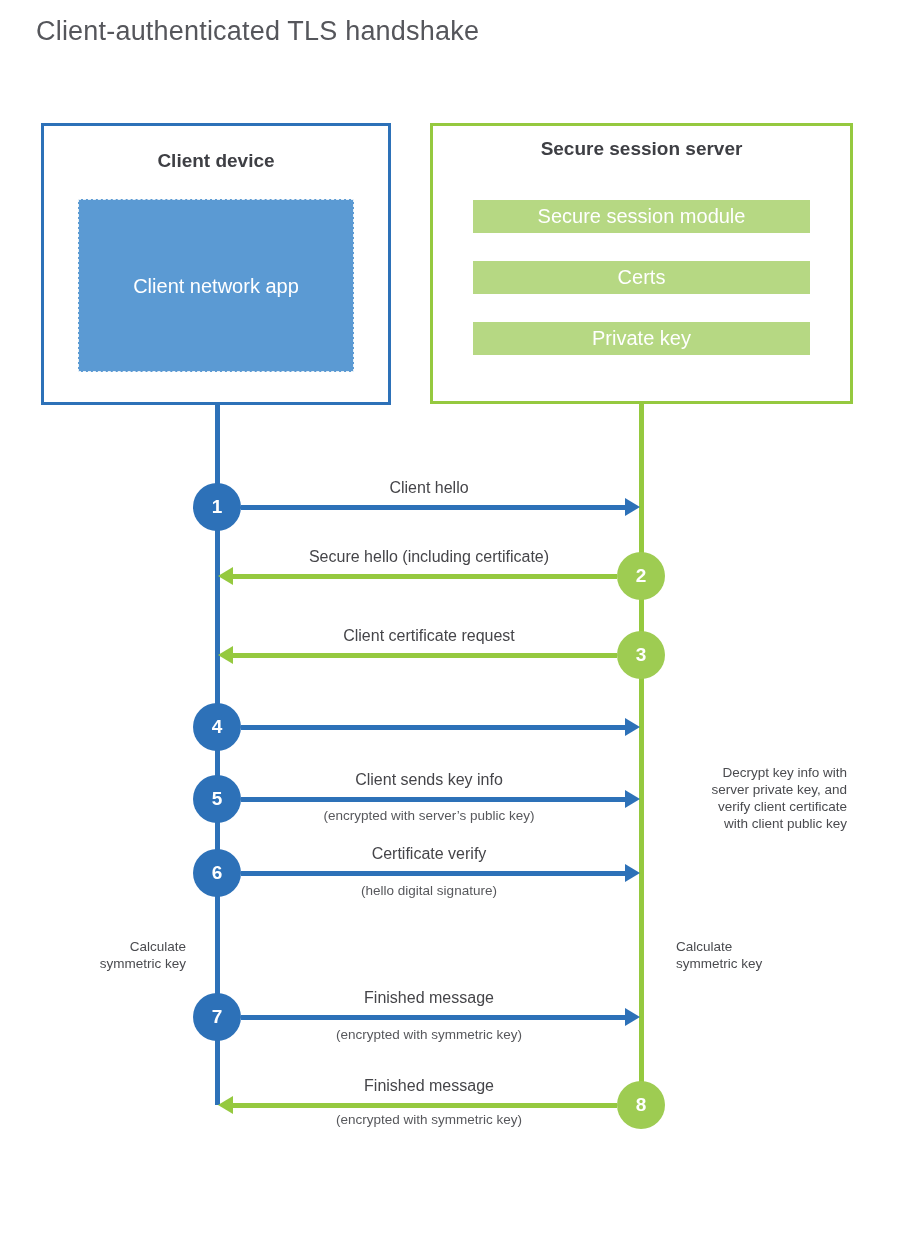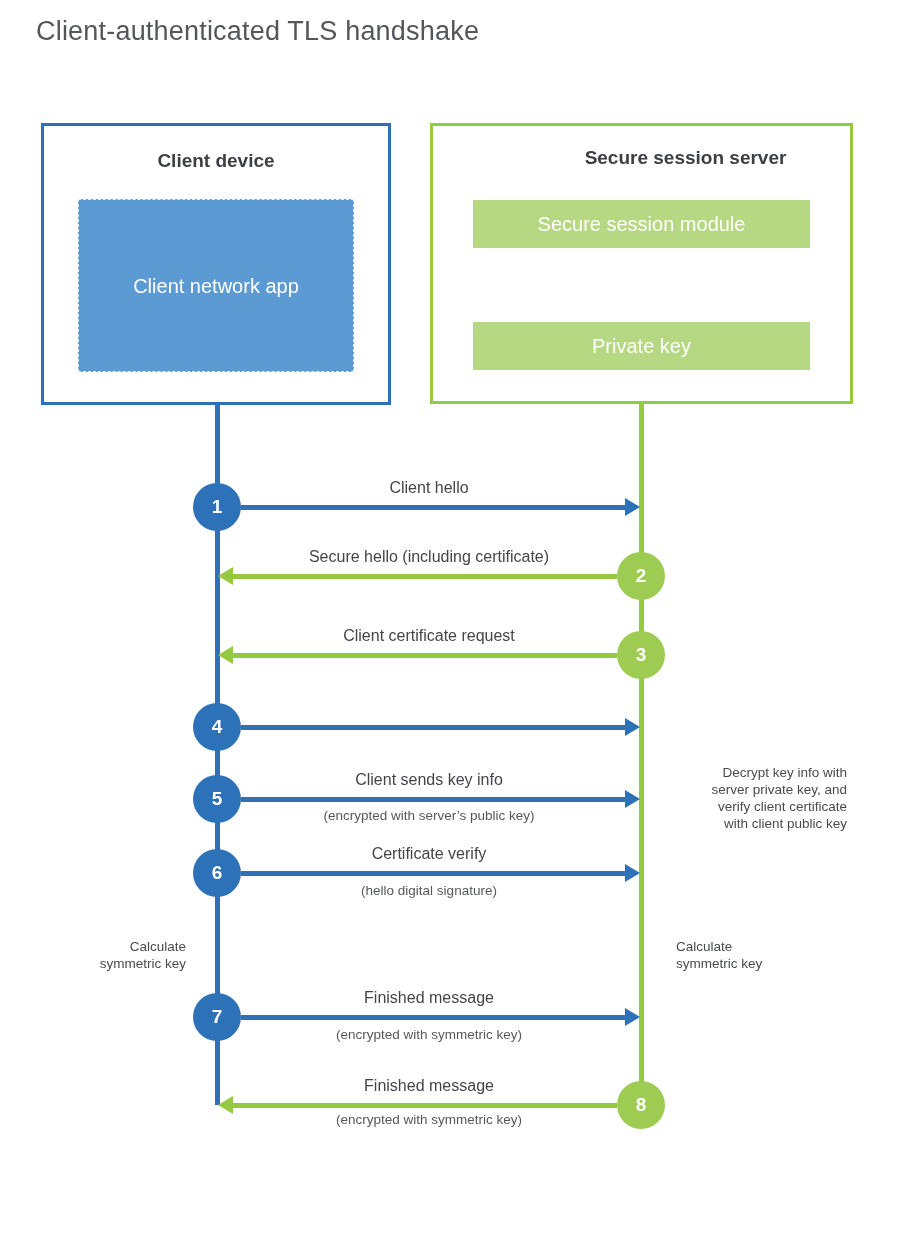--- a/index.html
+++ b/index.html
@@ -11,35 +11,35 @@
 
   
   #title { left:36px; top:16px; font-size:27px; font-weight:400; color:#55565b; letter-spacing:0.2px; }
 
   
   .actor-box { box-sizing:border-box; background:#ffffff; }
   #client-box { left:41px; top:123px; width:350px; height:282px; border:3px solid #2d71b8; }
   #server-box { left:430px; top:123px; width:423px; height:281px; border:3px solid #95c93f; }
   .actor-heading { font-size:19px; font-weight:700; color:#3e3f44; text-align:center; }
   #client-heading { left:41px; top:150px; width:350px; }
-  #server-heading { left:430px; top:147px; width:423px;padding-left:44px; }
+  #server-heading { left:430px; top:138px; width:423px; }
 
   
   #client-app {
     left:78px; top:199px; width:276px; height:173px; box-sizing:border-box;
     background:#5b9ad3; border:1px dashed rgba(255,255,255,0.85);
     display:flex; align-items:center; justify-content:center;
   }
   #client-app .app-label {
     width:170px; text-align:center; color:#ffffff; font-size:20px; line-height:28px;
   }
 
   
   .module-bar {
-    left:473px; width:337px; height:48px; background:#b6d883;
+    left:473px; width:337px; height:33px; background:#b6d883;
     display:flex; align-items:center; justify-content:center;
     color:#ffffff; font-size:20px;
   }
   #bar-0 { top:200px; } #bar-1 { top:261px; } #bar-2 { top:322px; }
 
   
   .lifeline { width:5px; }
   #lifeline-client { left:215px; top:403px; height:702px; background:#2d71b8; }
   #lifeline-server { left:639px; top:403px; height:725px; background:#95c93f; }
 
@@ -79,20 +79,21 @@
 
   <div class="abs actor-box" id="client-box"></div>
   <div class="abs actor-heading" id="client-heading">Client device</div>
   <div class="abs" id="client-app">
     <span class="app-label">Client network app</span>
   </div>
 
   <div class="abs actor-box" id="server-box"></div>
   <div class="abs actor-heading" id="server-heading">Secure session server</div>
   <div class="abs module-bar" id="bar-0">Secure session module</div>
+  <div class="abs module-bar" id="bar-1">Certs</div>
   <div class="abs module-bar" id="bar-2">Private key</div>
 
   <div class="abs lifeline" id="lifeline-client"></div>
   <div class="abs lifeline" id="lifeline-server"></div>
 
   <div class="abs step-label" style="top:479px">Client hello</div>
   <div class="abs arrow-line blue" style="top:505px"></div>
   <div class="abs arrow-head right" style="top:498px"></div>
   <div class="abs circle blue" style="top:483px">1</div>
 

